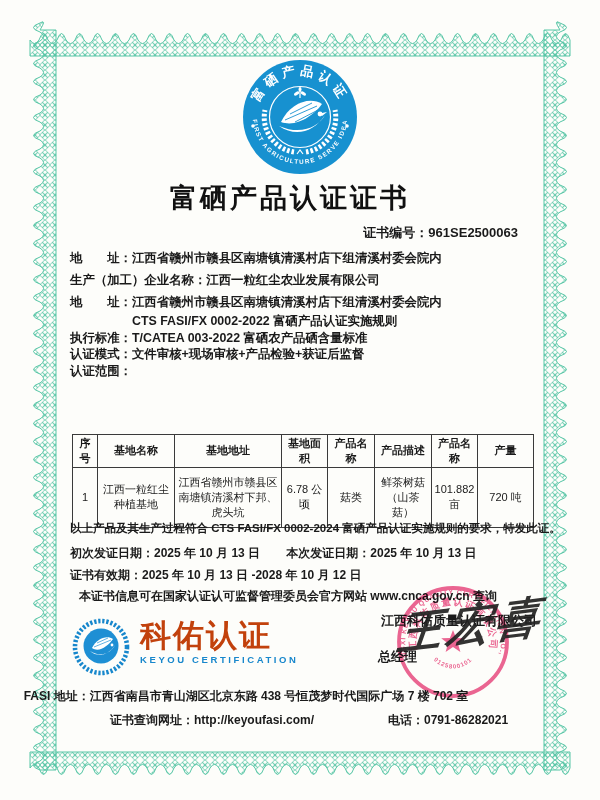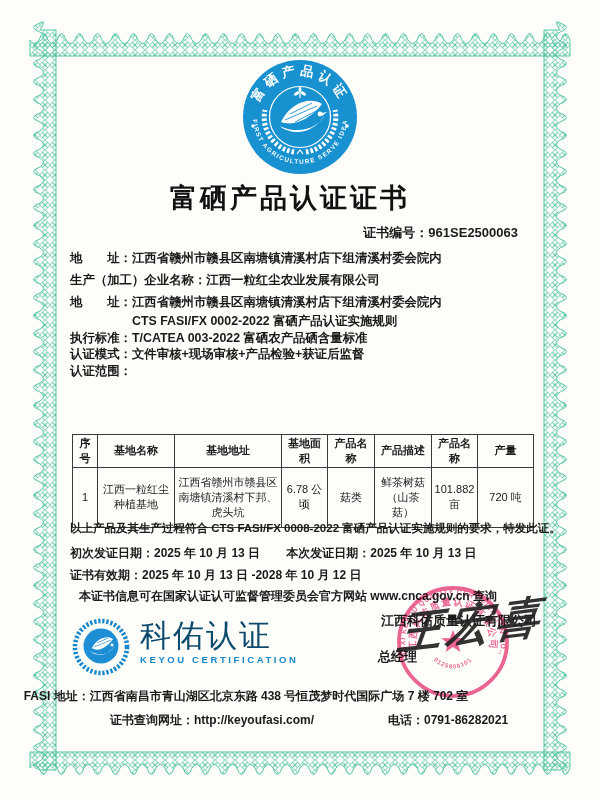--- a/index.html
+++ b/index.html
@@ -31,21 +31,21 @@
   #scope-table td{height:57px;font-weight:500;}
   
   #statement{left:70px;top:521px;font-size:11.5px;font-weight:600;white-space:nowrap;}
   #dates1{left:70px;top:545px;font-size:12px;font-weight:600;white-space:nowrap;}
   #dates1 .pair1{display:inline-block;width:213px;}
   #validity{left:70px;top:567px;font-size:12px;font-weight:600;}
   #query-note{left:0;top:588px;width:576px;text-align:center;font-size:12px;font-weight:600;}
   
   #keyou-emblem{left:70px;top:616px;width:62px;height:62px;}
   #keyou-text{left:140px;top:620px;}
-  #keyou-cn{font-size:31px;font-weight:400;color:#0c4a6e;letter-spacing:2px;line-height:1;}
+  #keyou-cn{font-size:31px;font-weight:700;color:#c2410c;letter-spacing:2px;line-height:1;}
   #keyou-en{font-size:9.5px;font-weight:700;color:#1787cc;letter-spacing:2.6px;margin-top:3px;}
   #company{left:381px;top:612px;font-size:13px;font-weight:600;}
   #role{left:378px;top:648px;font-size:13px;font-weight:600;}
   #seal{left:394px;top:583px;width:118px;height:118px;opacity:.85;mix-blend-mode:multiply;}
   #signature{left:398px;top:596px;font-size:44px;font-weight:700;color:#222;
     font-family:"DejaVu Serif","Liberation Serif",serif;font-style:italic;
     letter-spacing:5px;transform:rotate(-7deg) skewX(-14deg);opacity:.92;white-space:nowrap;}
   
   #fasi-line{left:0;top:688px;width:492px;text-align:center;font-size:12px;font-weight:600;}
   #site-label{left:110px;top:712px;font-size:12px;font-weight:600;white-space:nowrap;}
@@ -148,21 +148,21 @@
       <td>江西省赣州市赣县区南塘镇清溪村下邦、虎头坑</td>
       <td>6.78 公顷</td>
       <td>菇类</td>
       <td>鲜茶树菇（山茶菇）</td>
       <td>101.882 亩</td>
       <td>720 吨</td>
     </tr>
   </tbody>
 </table>
 
-<div id="statement" class="abs">以上产品及其生产过程符合 CTS FASI/FX 0008-2022 富硒产品认证实施规则的要求，特发此证。</div>
+<div id="statement" class="abs">以上产品及其生产过程符合 CTS FASI/FX 0002-2024 富硒产品认证实施规则的要求，特发此证。</div>
 
 <div id="dates1" class="abs">
   <span class="pair1"><span>初次发证日期：</span><span>2025 年 10 月 13 日</span></span>
   <span><span>本次发证日期：</span><span>2025 年 10 月 13 日</span></span>
 </div>
 
 <div id="validity" class="abs">
   <span>证书有效期：</span><span>2025 年 10 月 13 日 -2028 年 10 月 12 日</span>
 </div>
 

